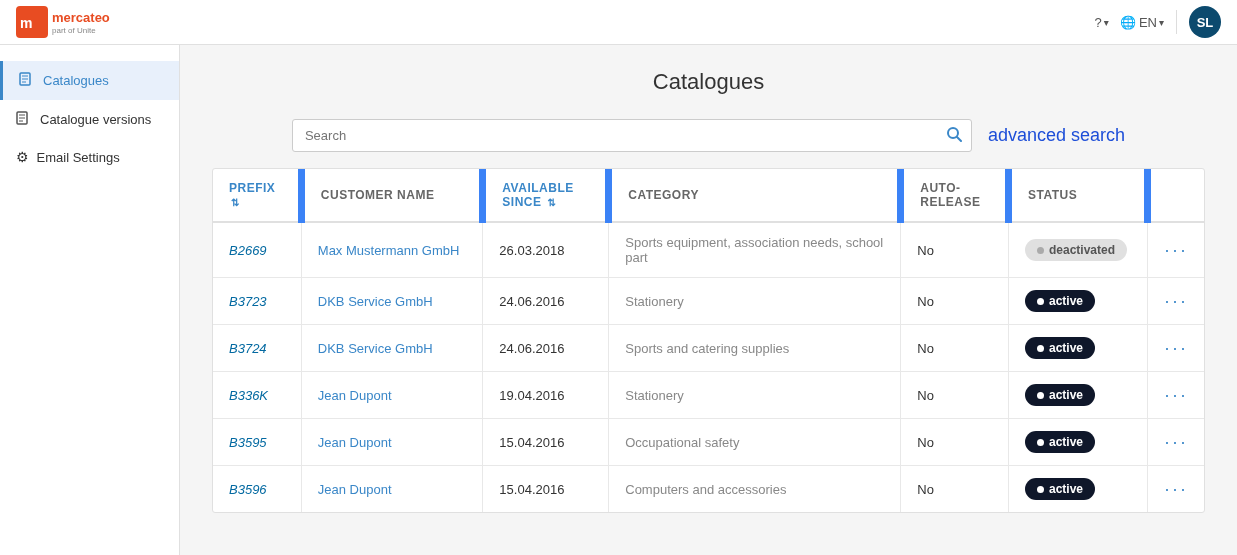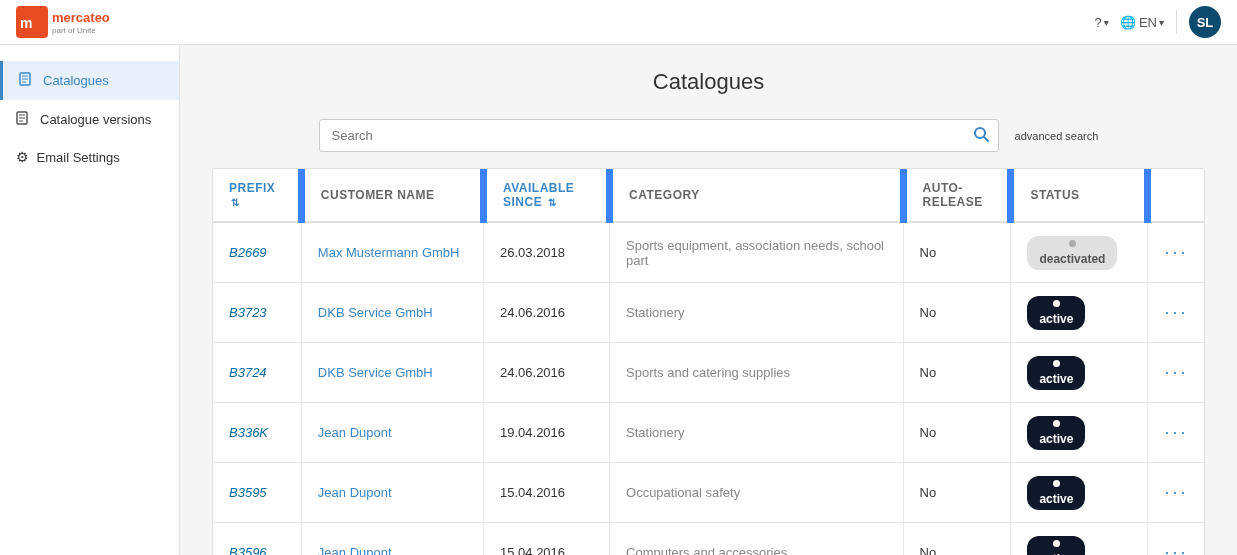--- a/index.html
+++ b/index.html
@@ -69,21 +69,21 @@
       position: absolute;
       right: 10px;
       top: 50%;
       transform: translateY(-50%);
       color: #3a87c8;
       cursor: pointer;
       font-size: 16px;
       background: none;
       border: none;
     }
-    .advanced-search-link { color: #404040; cursor: pointer; font-size: 11px; text-decoration: none; white-space: nowrap; }
+    .advanced-search-link { color: #1d4ed8; cursor: pointer; font-size: 18px; text-decoration: none; white-space: nowrap; }
 
     
     .table-container { background: #fff; border: 1px solid #e0e0e0; border-radius: 3px; overflow: hidden; }
     table { width: 100%; border-collapse: collapse; }
     thead tr { border-bottom: 2px solid #e0e0e0; }
     thead th {
       padding: 12px 16px;
       text-align: left;
       font-size: 12px;
       font-weight: bold;
@@ -105,21 +105,20 @@
 
     
     .badge {
       display: inline-flex;
       align-items: center;
       gap: 5px;
       padding: 4px 12px;
       border-radius: 12px;
       font-size: 12px;
       font-weight: bold;
-      flex-direction: column;
     }
     .badge-active { background: #0f172a; color: #fff; }
     .badge-deactivated { background: #e0e0e0; color: #555; }
     .badge-dot { width: 7px; height: 7px; border-radius: 50%; }
     .badge-active .badge-dot { background: #fff; }
     .badge-deactivated .badge-dot { background: #aaa; }
 
     
     .td-actions { text-align: right; }
     .dots-btn { color: #3a87c8; font-size: 18px; cursor: pointer; background: none; border: none; letter-spacing: 2px; }

